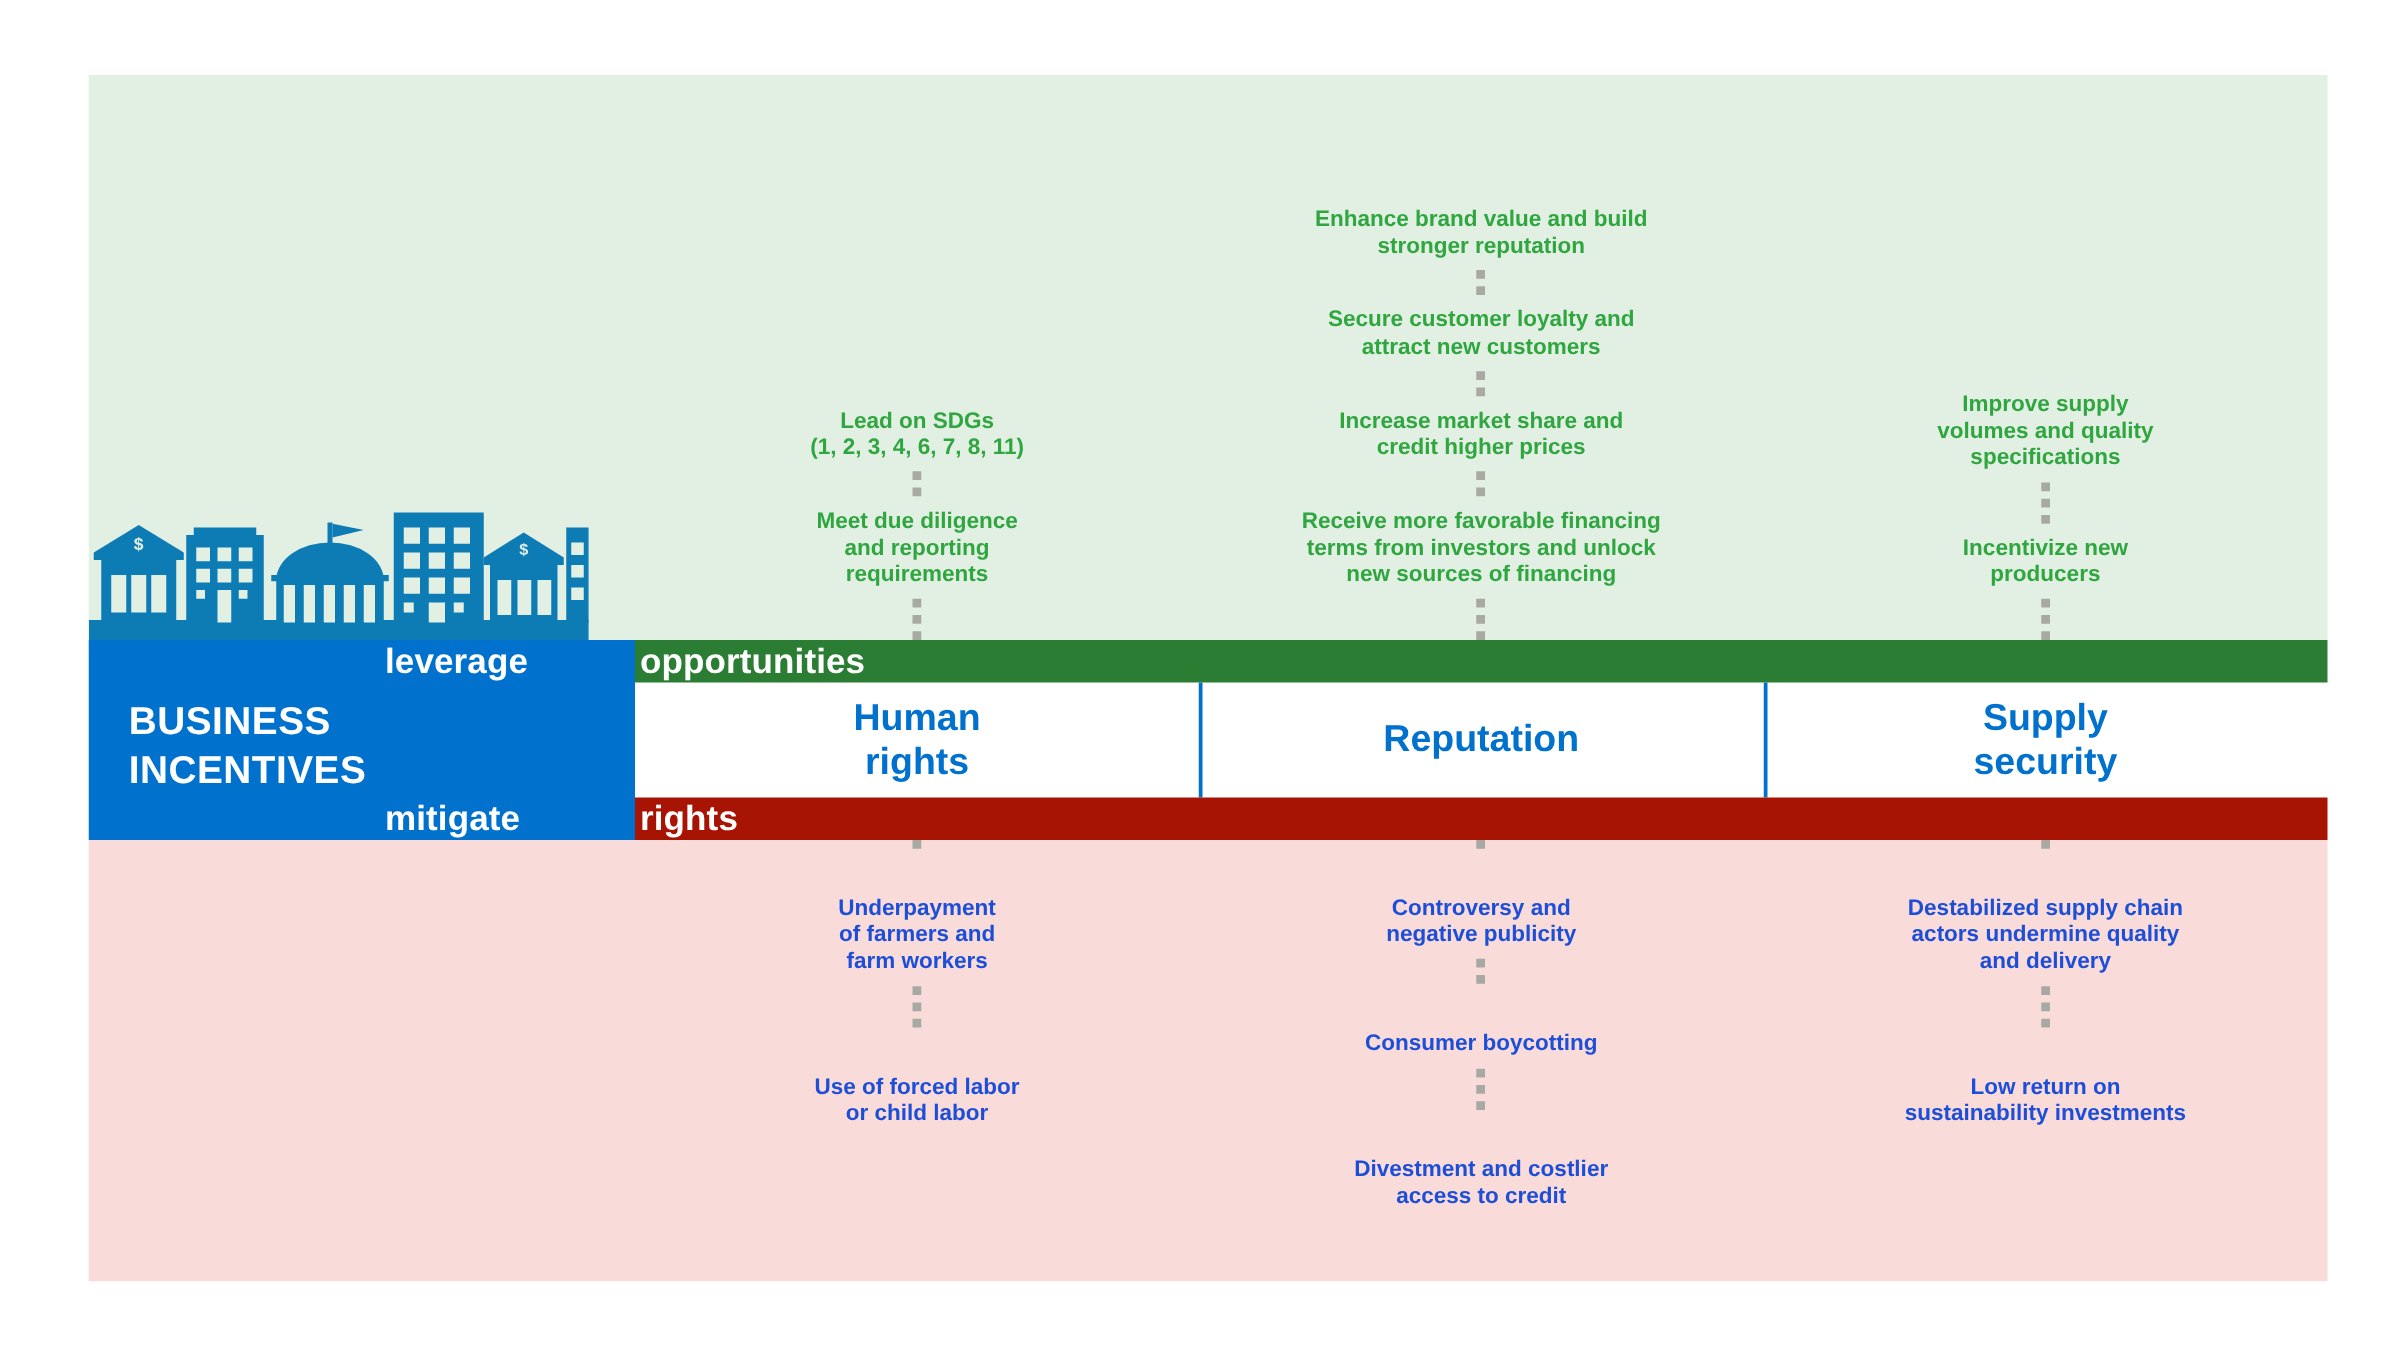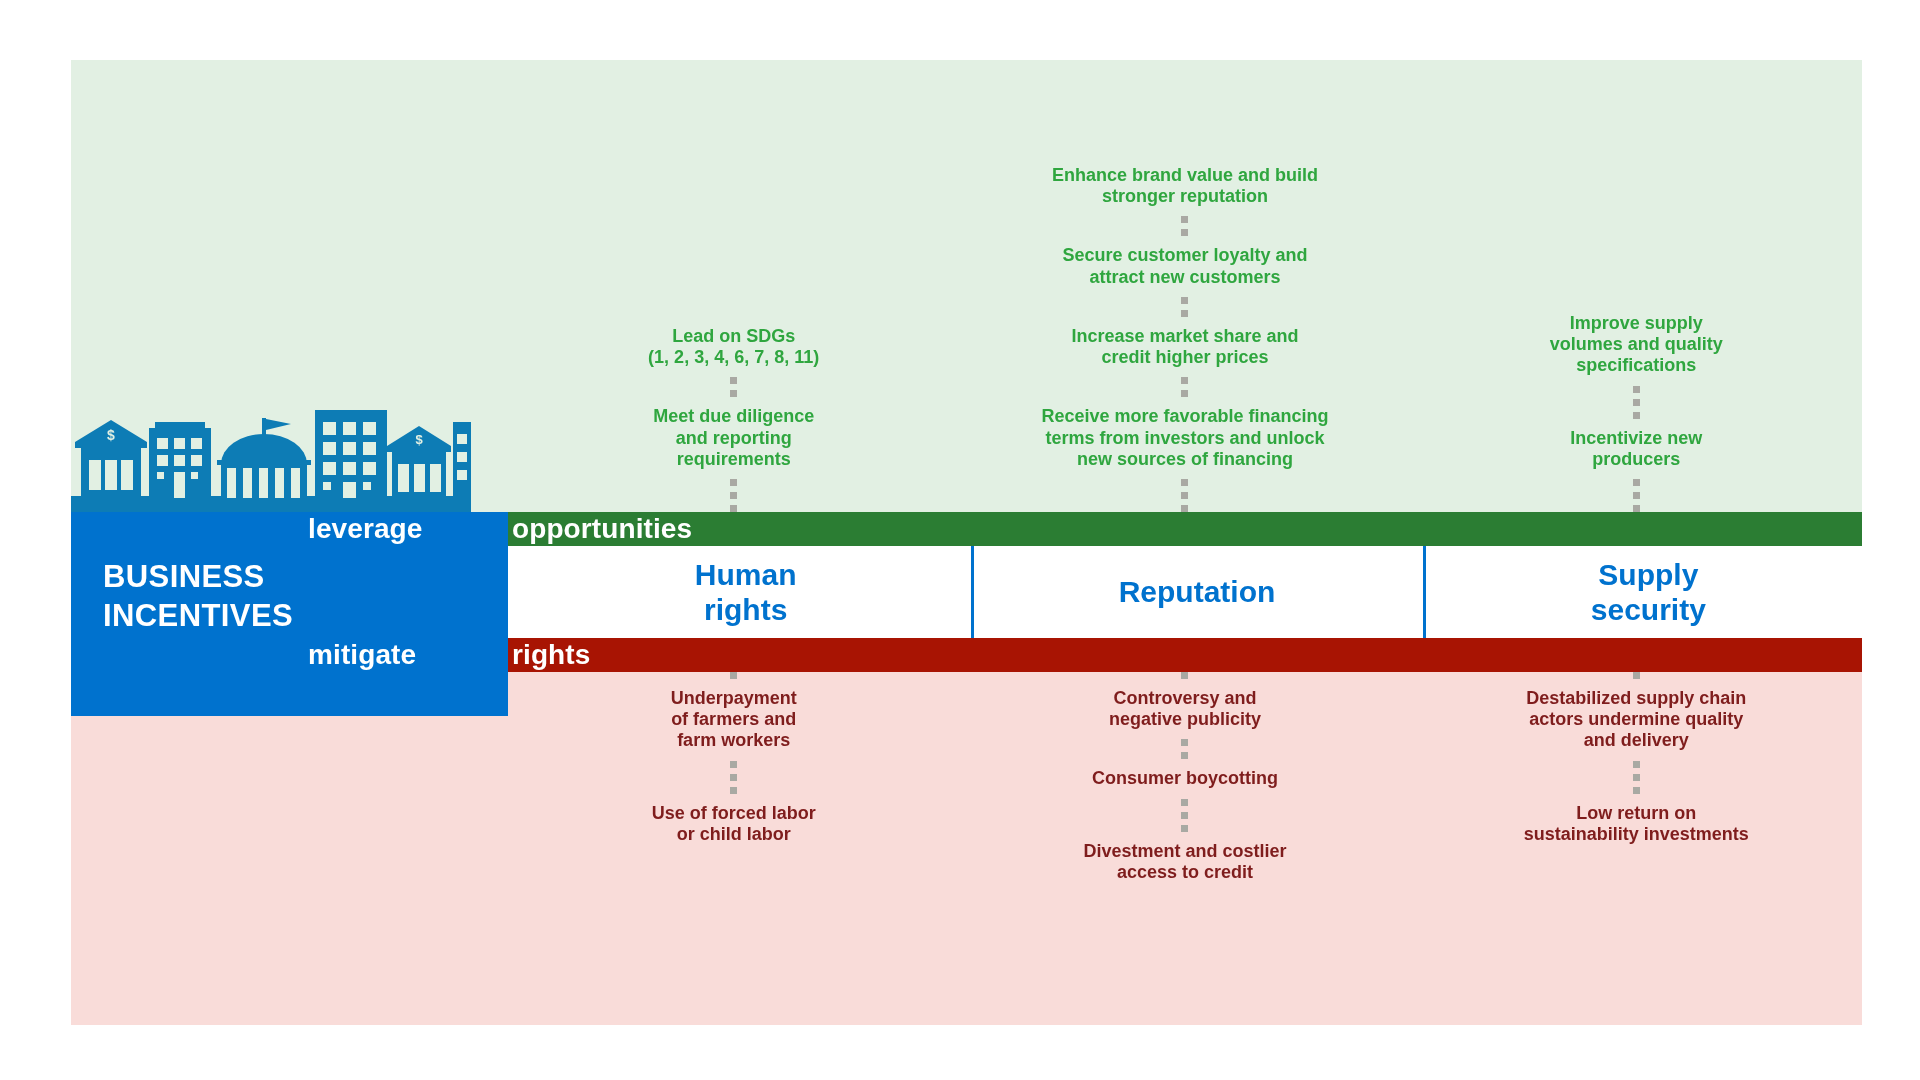--- a/index.html
+++ b/index.html
@@ -46,21 +46,21 @@
     height: 160px;
     background: #ffffff;
   }
 
   
   .blue-block {
     position: absolute;
     left: 71px;
     top: 512px;
     width: 437px;
-    height: 204px;
+    height: 160px;
     background: #0072ce;
   }
   .blue-block-title {
     position: absolute;
     left: 32px;
     top: 46px;
     color: #ffffff;
     font-size: 31px;
     font-weight: bold;
     line-height: 1.25;
@@ -109,21 +109,20 @@
   .label-risks         { left: 512px; top: 638px; }
 
   
   .header-row {
     position: absolute;
     left: 508px;
     top: 546px;
     width: 1354px;
     height: 92px;
     display: flex;
-    padding-left: 12px;
   }
   .col-header {
     flex: 1 1 0;
     display: flex;
     align-items: center;
     justify-content: center;
     text-align: center;
     color: #0072ce;
     font-size: 30px;
     font-weight: bold;
@@ -170,21 +169,21 @@
   .content-row.risks .col-content { justify-content: flex-start; }
 
   .item-text {
     text-align: center;
     font-size: 18px;
     font-weight: bold;
     line-height: 1.18;
     white-space: pre-line;
   }
   .opportunities .item-text { color: #2fa63f; }
-  .risks .item-text { color: #7f1d1d; }
+  .risks .item-text { color: #1d4ed8; margin-top: 28px; }
 
   
   .dots {
     display: flex;
     flex-direction: column;
     align-items: center;
     gap: 6px;
     padding: 9px 0;
   }
   .dots span {

